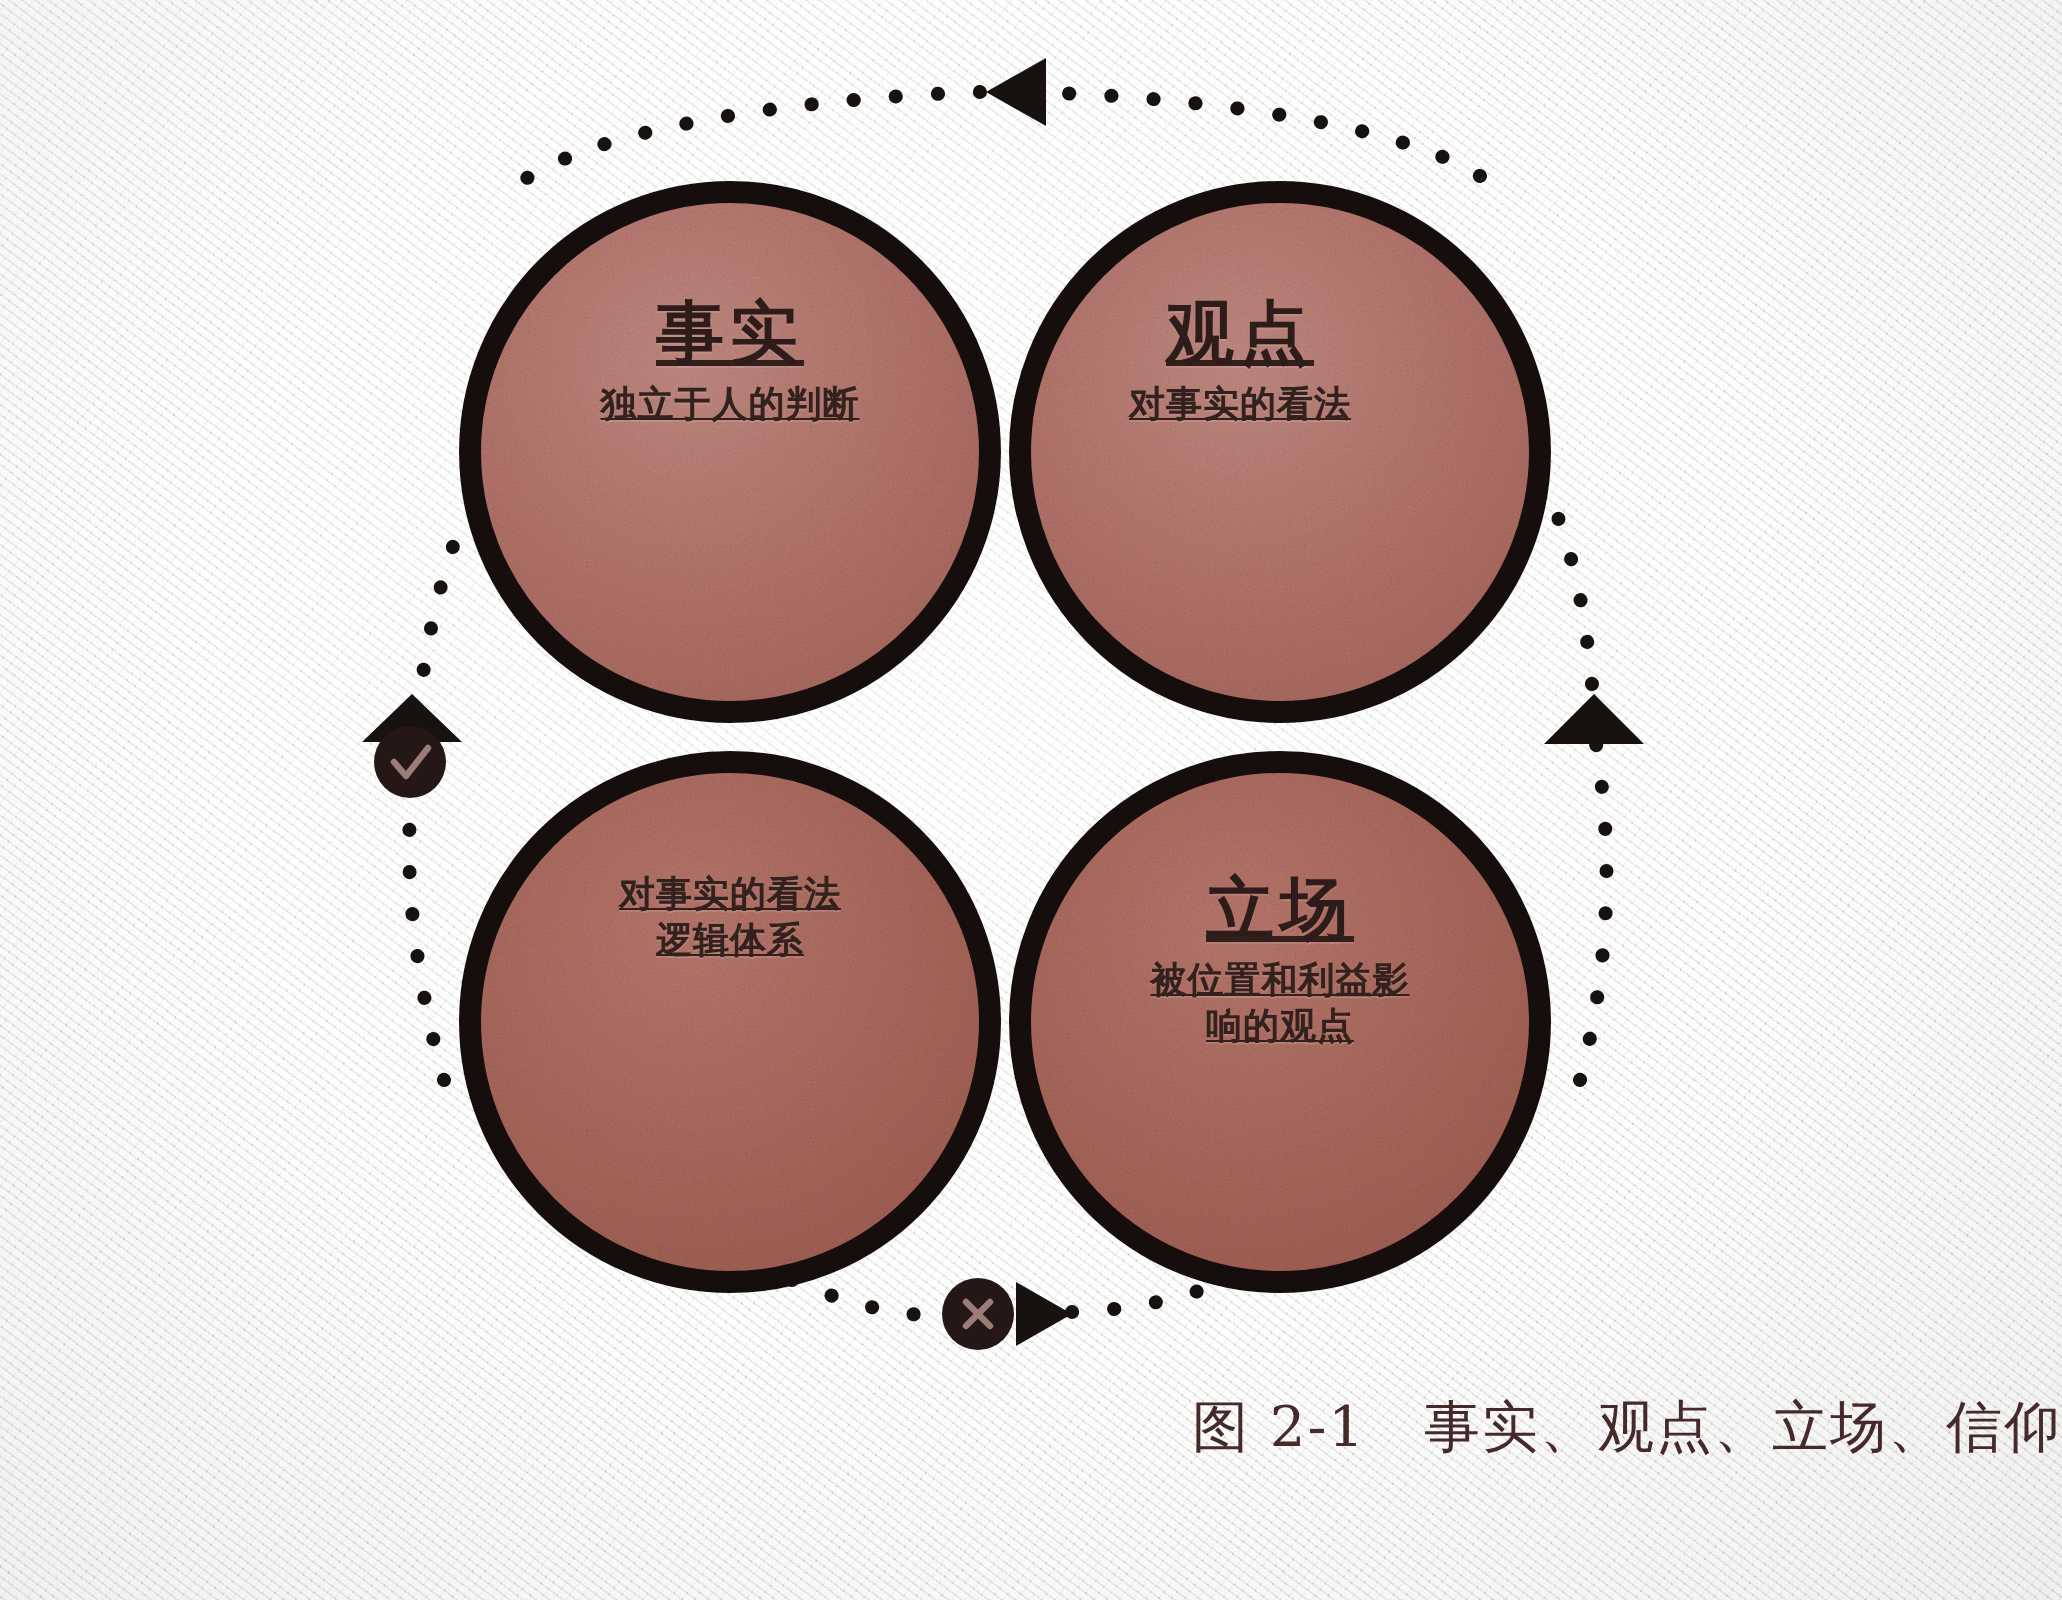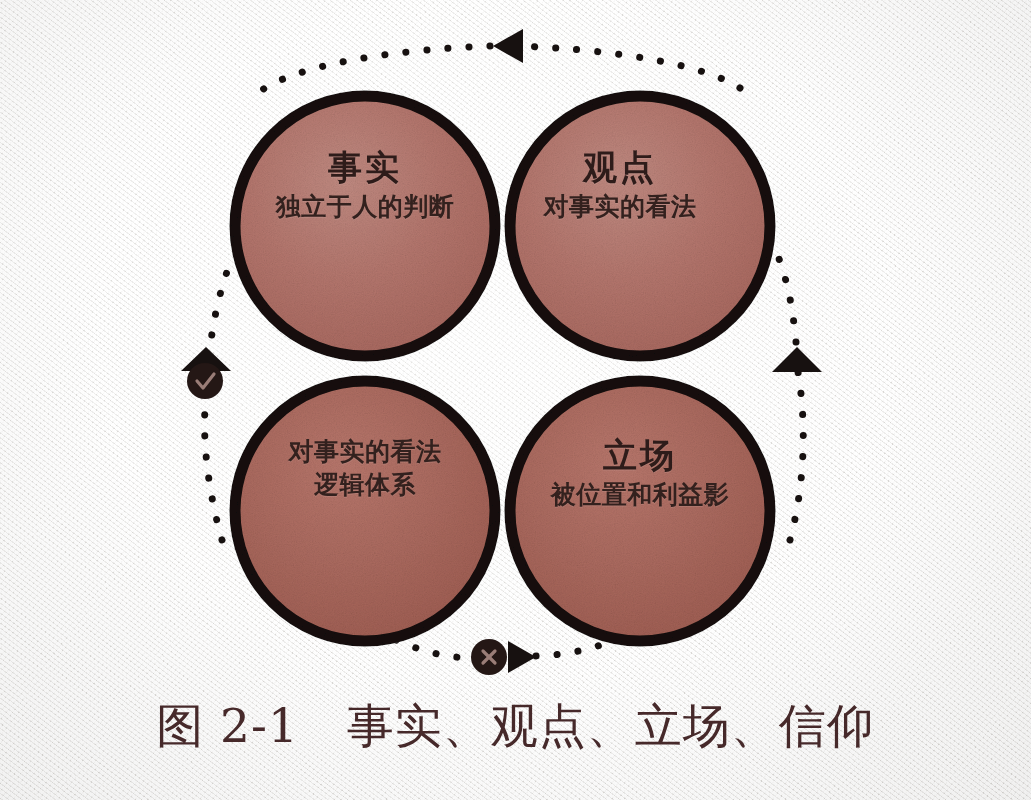--- a/index.html
+++ b/index.html
@@ -71,55 +71,56 @@
   }
 
   
   .bubble-text {
     position: absolute;
     width: 268px;
     text-align: center;
     color: #33201d;
     text-shadow: 0 1px 0 rgba(255,255,255,0.10);
     pointer-events: none;
+    text-decoration: underline;
   }
   .bubble-title {
     font-family: "DejaVu Sans", "Liberation Sans", sans-serif;
     font-size: 34px;
     font-weight: bold;
     line-height: 1.12;
     letter-spacing: 3px;
     margin-bottom: 5px;
     color: #2e1c1a;
   }
   .bubble-desc {
     font-family: "DejaVu Sans", "Liberation Sans", sans-serif;
-    font-size: 25px;
+    font-size: 18px;
     font-weight: bold;
     line-height: 1.30;
     letter-spacing: 0.5px;
     color: #33211e;
   }
   .bubble-desc .line { display: block; }
 
   
   #text-fact     { left: 231px; top: 148px; }
   #text-view     { left: 486px; top: 148px; }
   #text-faith    { left: 231px; top: 436px; }
   #text-stance   { left: 506px; top: 436px; }
 
   
   .caption {
     position: absolute;
     left: 0;
     top: 695px;
     width: 1031px;
-    text-align: center;
+    text-align: right;
     font-family: "DejaVu Serif", "Liberation Serif", serif;
-    font-size: 47px;
+    font-size: 28px;
     font-weight: normal;
     color: #46292a;
     letter-spacing: 1px;
     white-space: pre;
   }
 </style>
 </head>
 <body>
 
 <div class="page">
@@ -217,20 +218,21 @@
       <div class="bubble-desc">
         <span class="line">对事实的看法</span>
         <span class="line">逻辑体系</span>
       </div>
     </div>
 
     <div class="bubble-text" id="text-stance">
       <div class="bubble-title">立场</div>
       <div class="bubble-desc">
         <span class="line">被位置和利益影</span>
+        <span class="line">响的观点</span>
       </div>
     </div>
 
   </div>
 
   <div class="caption">图 2-1　事实、观点、立场、信仰</div>
 
 </div>
 
 </body></html>

